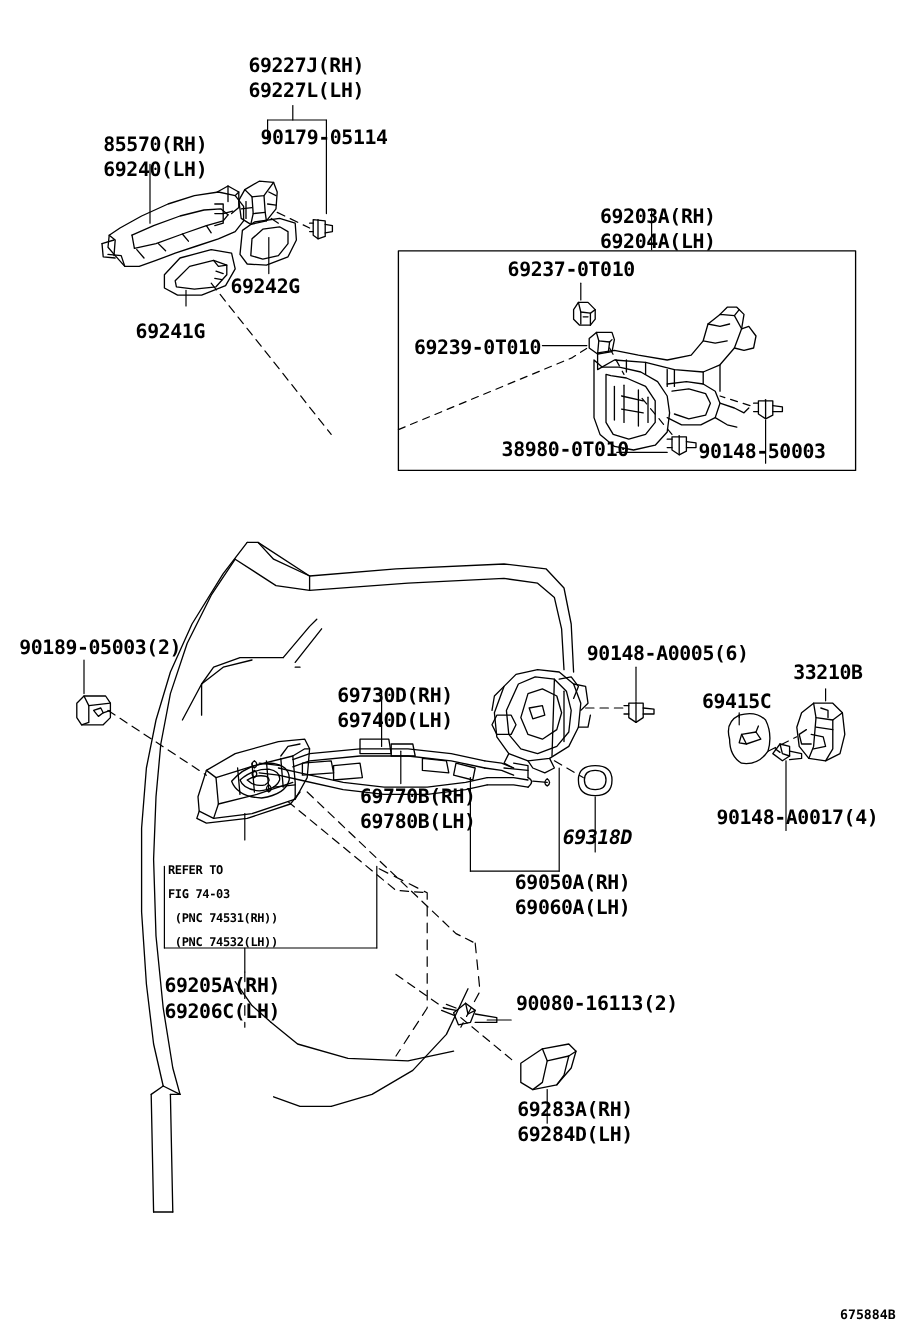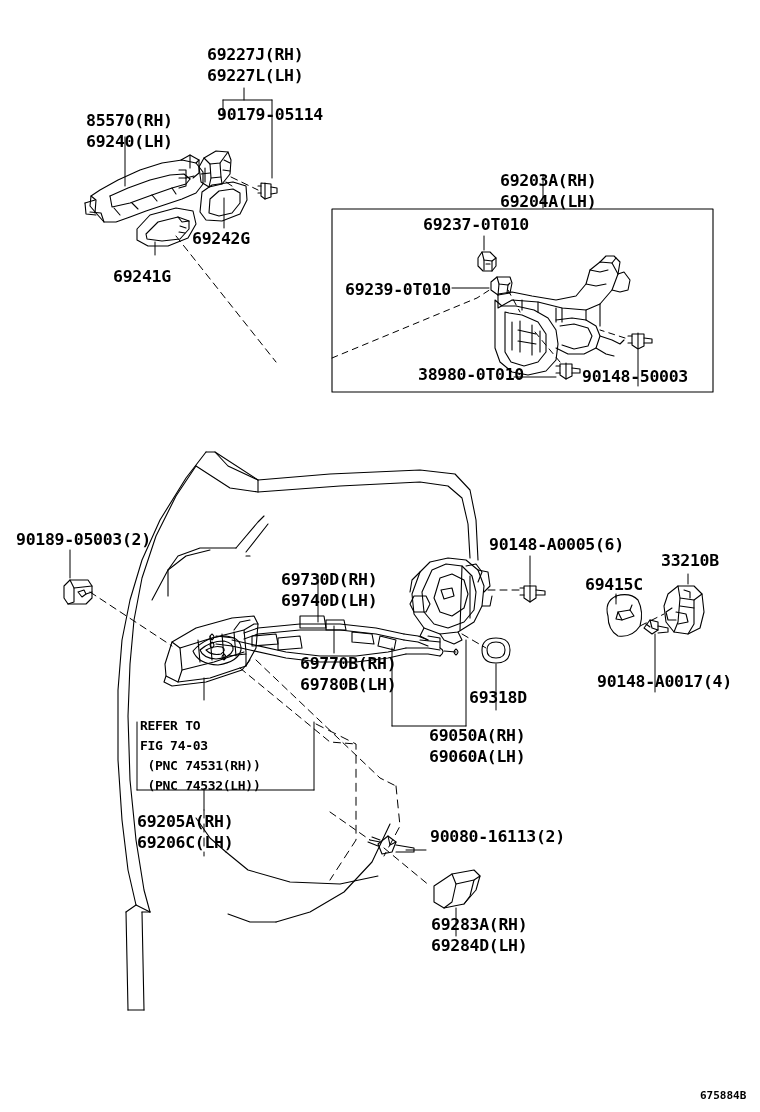--- a/index.html
+++ b/index.html
@@ -15,21 +15,21 @@
     position:absolute;
     font-family:"DejaVu Sans Mono","Liberation Mono",monospace;
     font-size:16.5px;
     font-weight:bold;
     letter-spacing:-0.3px;
     line-height:21px;
     white-space:pre;
     color:#000;
   }
   .lbl.small{font-size:11px;font-weight:bold;letter-spacing:0px;}
-  .lbl.note{font-size:13px;line-height:20px;}
+  .lbl.note{font-size:10px;line-height:20px;}
   svg{display:block;}
 </style>
 </head>
 <body>
 
 <div id="sheet">
 
 <svg id="art" viewBox="0 0 760 1112" xmlns="http://www.w3.org/2000/svg">
   <rect x="0" y="0" width="760" height="1112" fill="#ffffff"></rect>
   <g fill="none" stroke="#000" stroke-width="1.1" stroke-linecap="round" stroke-linejoin="round">
@@ -411,21 +411,21 @@
 
 <div class="lbl" style="left:16px;top:529px;">90189-05003(2)</div>
 <div class="lbl" style="left:281px;top:553px;margin-top:16px;">69730D(RH)
 69740D(LH)</div>
 <div class="lbl" style="left:489px;top:534px;">90148-A0005(6)</div>
 <div class="lbl" style="left:585px;top:574px;">69415C</div>
 <div class="lbl" style="left:661px;top:550px;">33210B</div>
 <div class="lbl" style="left:300px;top:653px;">69770B(RH)
 69780B(LH)</div>
 <div class="lbl" style="left:597px;top:671px;">90148-A0017(4)</div>
-<div class="lbl" style="left:469px;top:687px;">69318D</div>
+<div class="lbl" style="left:469px;top:687px;font-style:italic;">69318D</div>
 <div class="lbl" style="left:429px;top:725px;">69050A(RH)
 69060A(LH)</div>
 <div class="lbl note" style="left:140px;top:716px;">REFER TO
 FIG 74-03
  (PNC 74531(RH))
  (PNC 74532(LH))</div>
 <div class="lbl" style="left:137px;top:811px;">69205A(RH)
 69206C(LH)</div>
 <div class="lbl" style="left:430px;top:826px;">90080-16113(2)</div>
 <div class="lbl" style="left:431px;top:914px;">69283A(RH)

